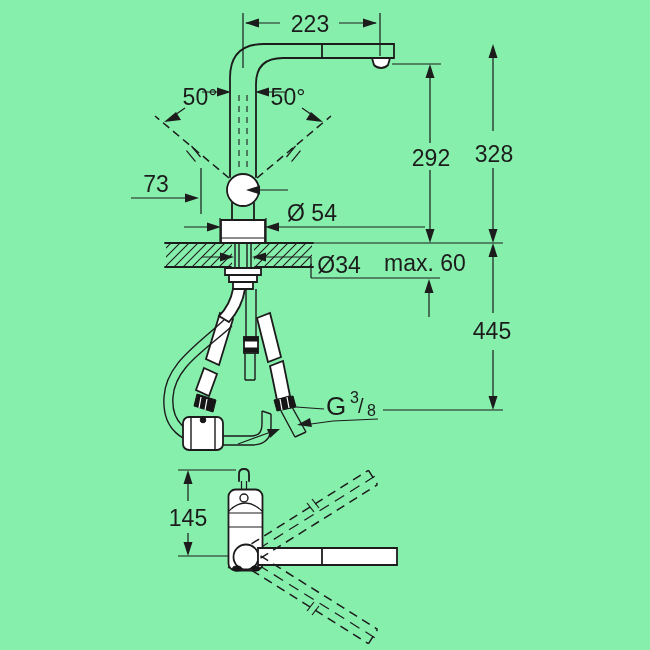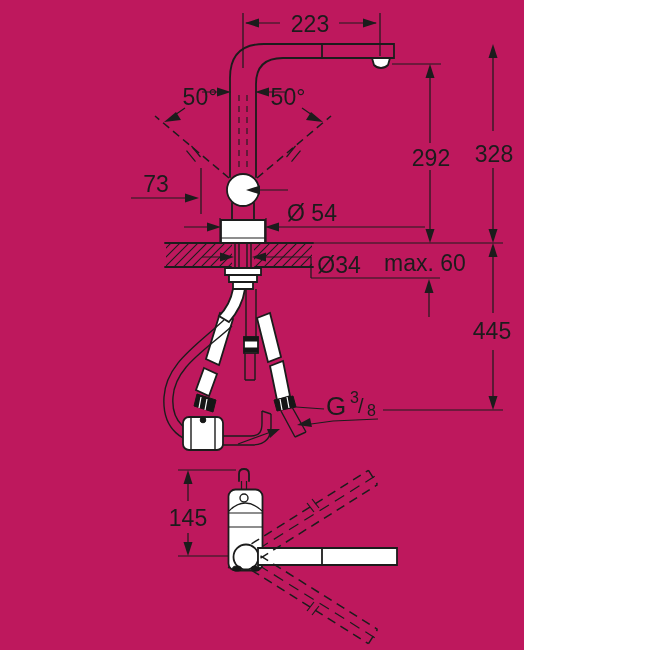--- a/index.html
+++ b/index.html
@@ -1,16 +1,16 @@
 <!DOCTYPE html>
 <html><head>
 <meta charset="utf-8">
 <style>
   html,body{margin:0;padding:0;background:#ffffff;}
-  #stage{position:relative;width:524px;height:650px;background:#be185d;overflow:hidden;
+  #stage{position:relative;width:650px;height:650px;background:#86efac;overflow:hidden;
          font-family:"Liberation Sans",sans-serif;}
   svg{position:absolute;left:0;top:0;}
   text{fill:#1c1c1c;font-family:"Liberation Sans",sans-serif;}
   .dimtxt{font-size:23px;}
   .obj{stroke:#1c1c1c;stroke-width:1.8;fill:none;stroke-linecap:round;}
   .objf{stroke:#1c1c1c;stroke-width:1.8;fill:#ffffff;}
   .thin{stroke:#1c1c1c;stroke-width:1.2;fill:none;}
   .mid{stroke:#1c1c1c;stroke-width:1.4;fill:none;}
   .arr{fill:#1c1c1c;stroke:none;}
   .dash{stroke:#1c1c1c;stroke-width:1.5;fill:none;stroke-dasharray:8 5;}

